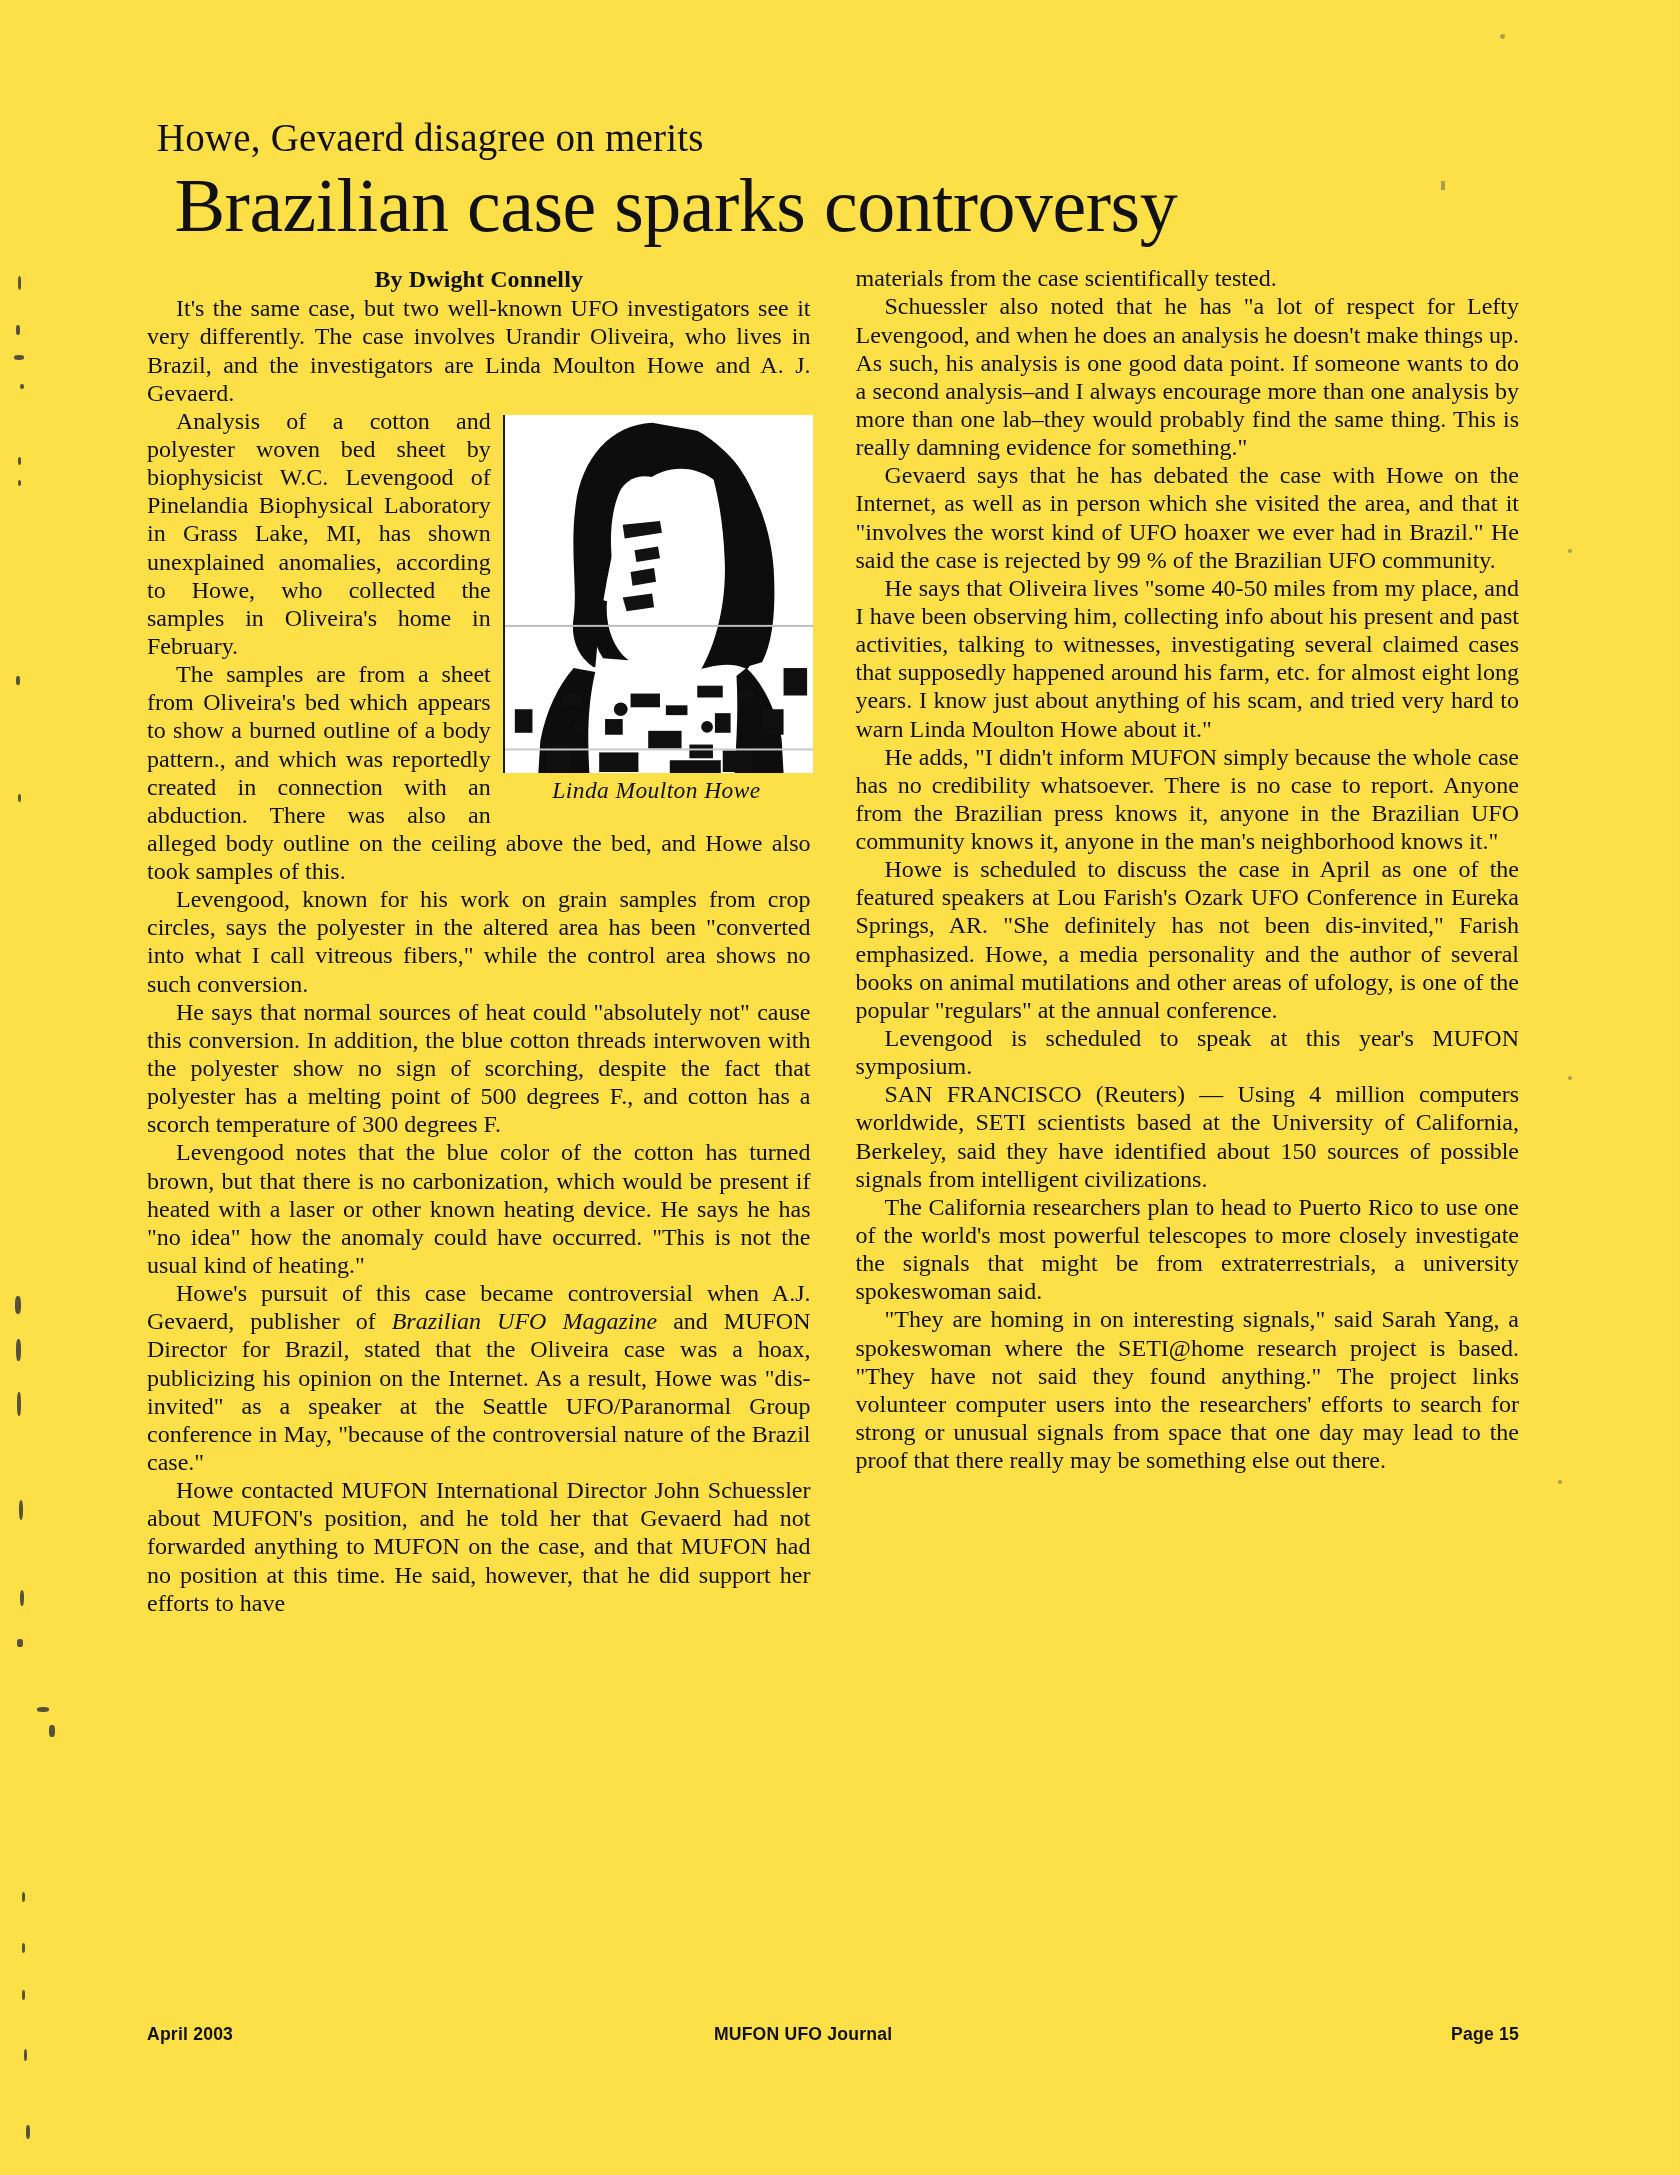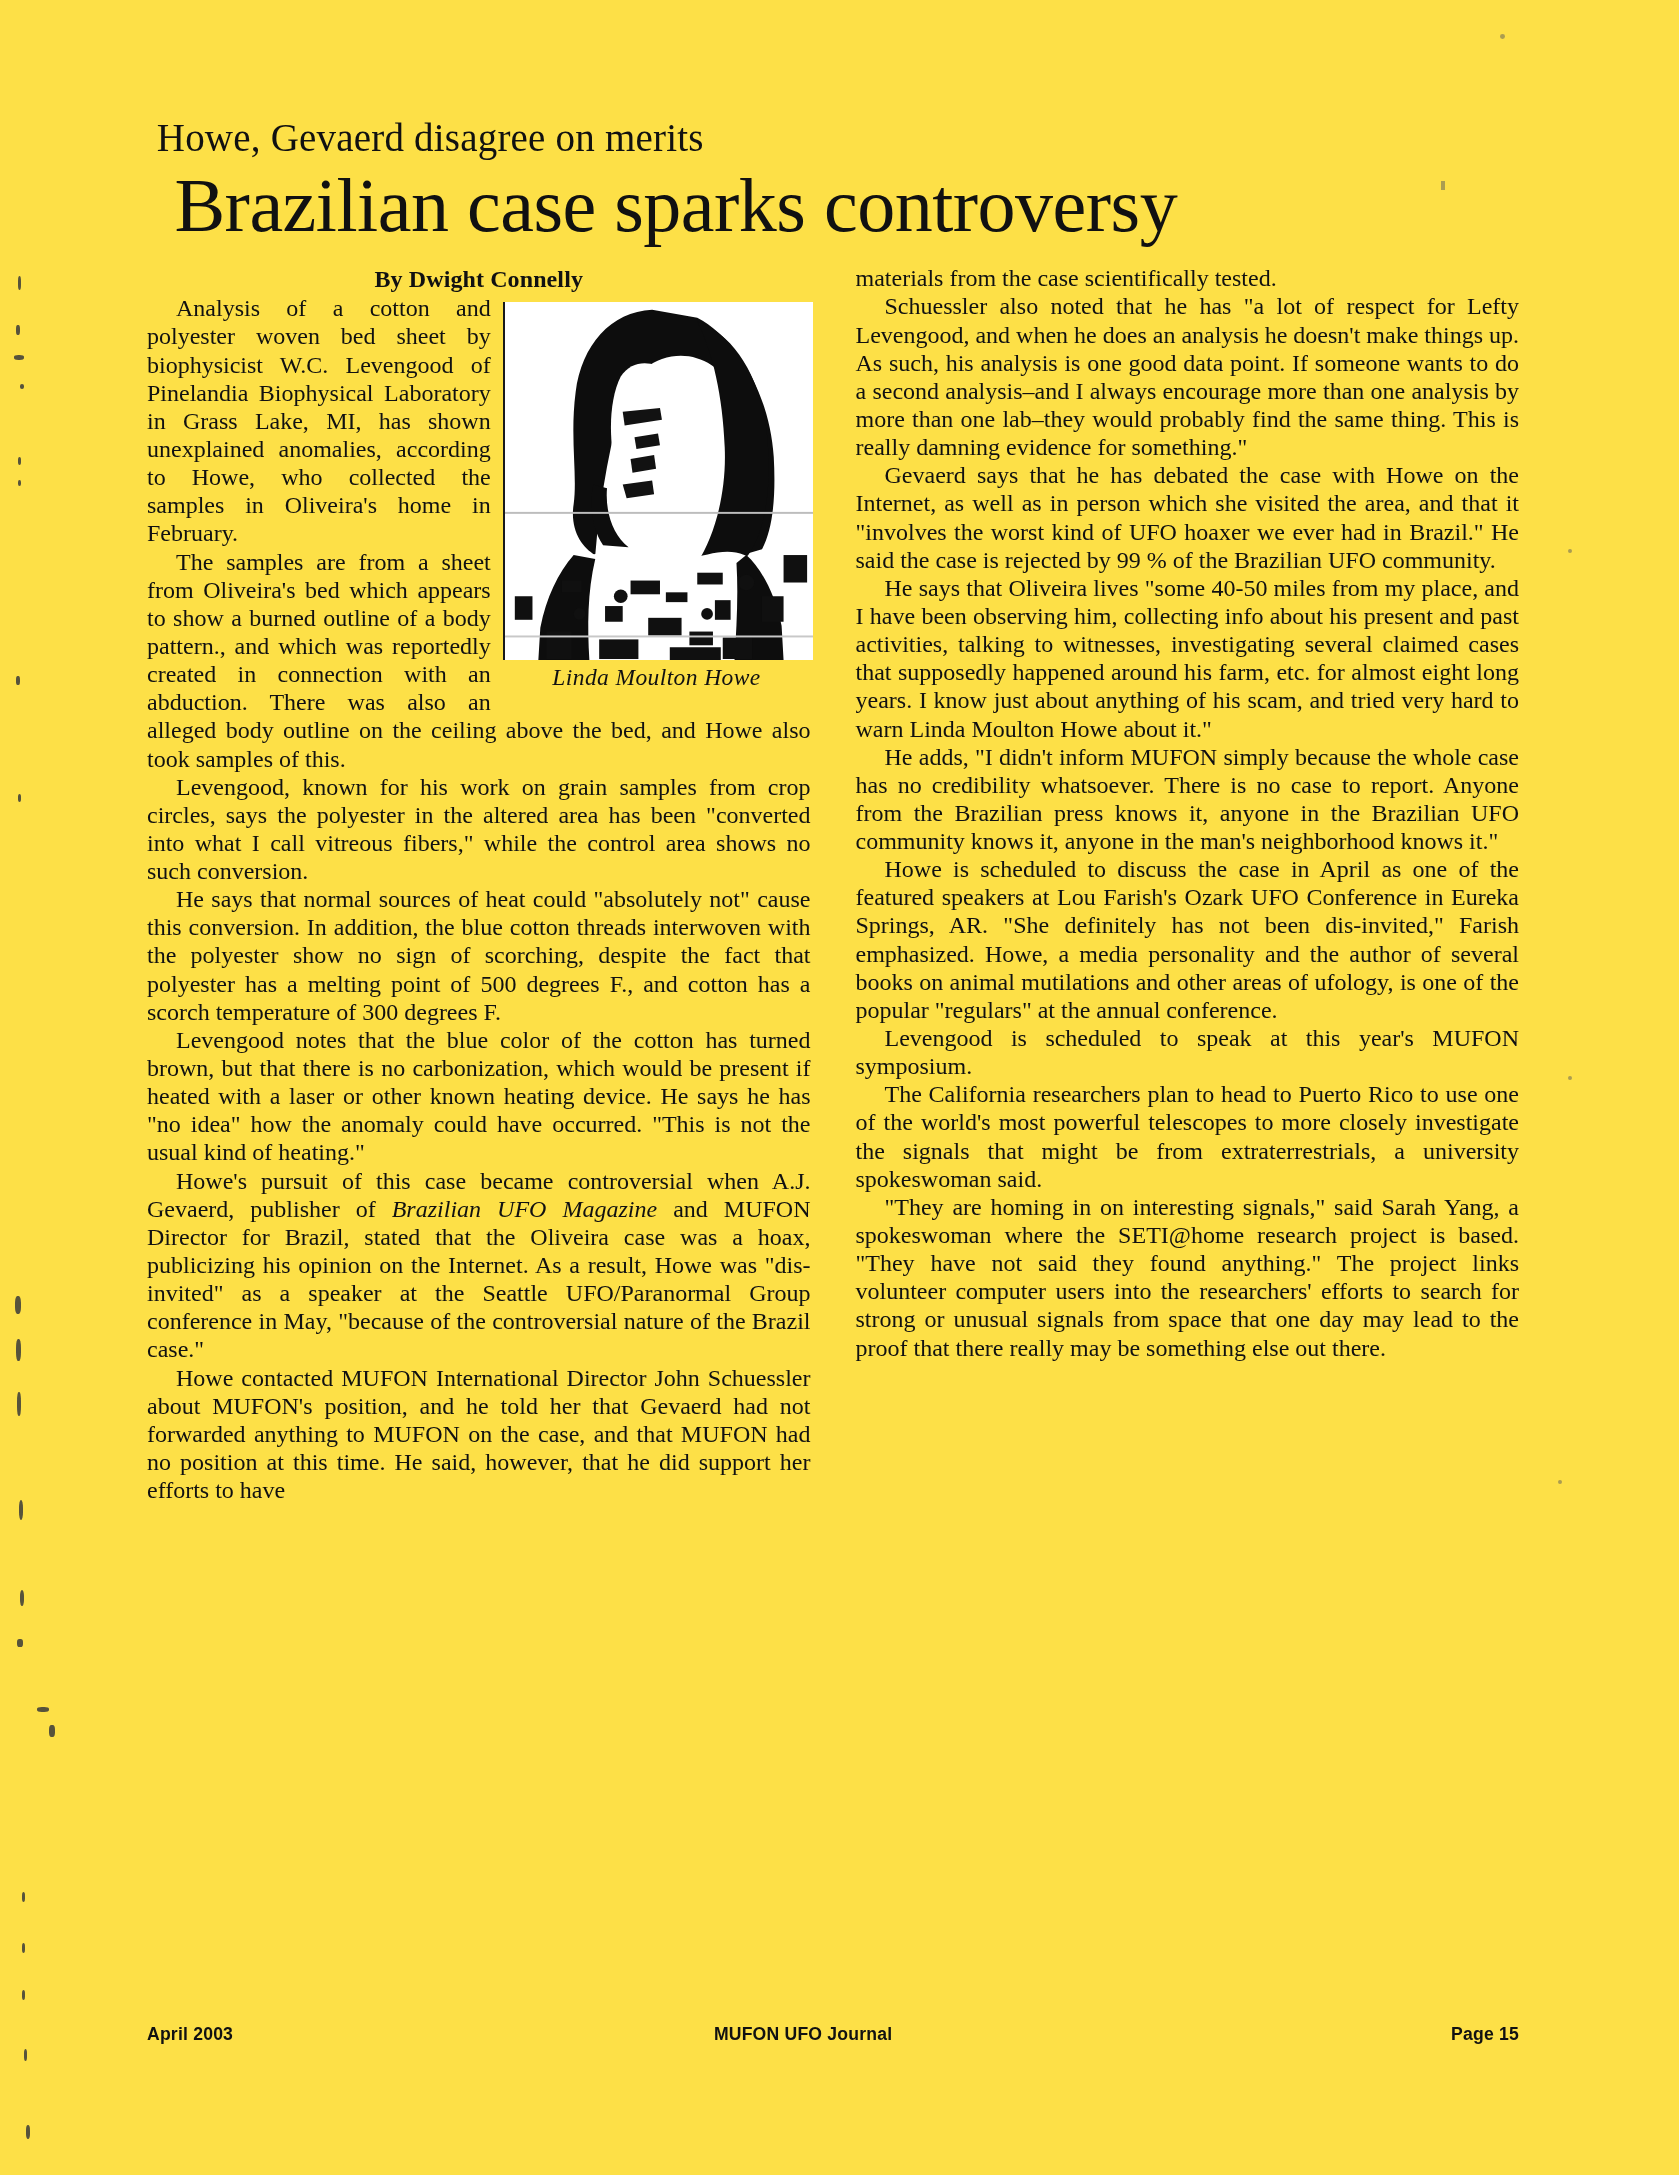--- a/index.html
+++ b/index.html
@@ -179,20 +179,21 @@
 
     <h2 class="kicker">Howe, Gevaerd disagree on merits</h2>
     <h1 class="headline">Brazilian case sparks controversy</h1>
 
     <div class="cols">
 
       <div class="col">
 
         <div class="byline">By Dwight Connelly</div>
 
+        <p class="body">It's the same case, but two well-known UFO investigators see it very differently.  The case involves Urandir Oliveira, who lives in Brazil, and the investigators are Linda Moulton Howe and A. J. Gevaerd.</p>
 
         <div class="photo-wrap">
           <div class="photo">
             <svg width="308" height="358" viewBox="0 0 314 365">
               <rect x="0" y="0" width="314" height="365" fill="#ffffff"></rect>
 
               <path d="M150 8 C108 10 78 44 72 92 C66 138 74 176 70 206
                        C66 232 78 250 92 258 L96 214 L104 168 L112 128
                        C120 92 136 66 160 58 C190 48 218 62 234 90
                        C250 118 254 156 252 196 C250 226 246 244 242 258
@@ -263,20 +264,21 @@
       <div class="col">
         <p class="body noind">materials from the case scientifically tested.</p>
         <p class="body">Schuessler also noted that he has "a lot of respect for Lefty Levengood, and when he does an analysis he doesn't make things up.  As such, his analysis is one good data point.  If someone wants to do a second analysis–and I always encourage more than one analysis by more than one lab–they would probably find the same thing. This is really damning evidence for something."</p>
         <p class="body">Gevaerd says that he has debated the case with Howe on the Internet, as well as in person which she visited the area, and that it "involves the worst kind of UFO hoaxer we ever had in Brazil."  He said the case is rejected by 99 % of the Brazilian UFO community.</p>
         <p class="body">He says that Oliveira lives "some 40-50 miles from my place, and I have been observing him, collecting info about his present and past activities, talking to witnesses, investigating several claimed cases that supposedly happened around his farm, etc. for almost eight long years.  I know just about anything of his scam, and tried very hard to warn Linda Moulton Howe about it."</p>
         <p class="body">He adds, "I didn't inform MUFON simply because the whole case has no credibility whatsoever.  There is no case to report.  Anyone from the Brazilian press knows it, anyone in the Brazilian UFO community knows it, anyone in the man's neighborhood knows it."</p>
         <p class="body">Howe is scheduled to discuss the case in April as one of the featured speakers at Lou Farish's Ozark UFO Conference in Eureka Springs, AR.  "She definitely has not been dis-invited," Farish emphasized. Howe, a media personality and the author of several books on animal mutilations and other areas of ufology, is one of the popular "regulars" at the annual conference.</p>
         <p class="body">Levengood is scheduled to speak at this year's MUFON symposium.</p>
 
 
+        <p class="body">SAN FRANCISCO (Reuters) — Using 4 million computers worldwide, SETI scientists based at the University of California, Berkeley, said they have identified about 150 sources of possible signals from intelligent civilizations.</p>
         <p class="body">The California researchers plan to head to Puerto Rico to use one of the world's most powerful telescopes to more closely investigate the signals that might be from extraterrestrials, a university spokeswoman said.</p>
         <p class="body">"They are homing in on interesting signals," said Sarah Yang, a spokeswoman where the SETI@home research project is based. "They have not said they found anything."  The project links volunteer computer users into the researchers' efforts to search for strong or unusual signals from space that one day may lead to the proof that there really may be something else out there.</p>
       </div>
 
     </div>
   </div>
 
   <div class="footer">
     <span>April 2003</span>
     <span class="mid">MUFON UFO Journal</span>

